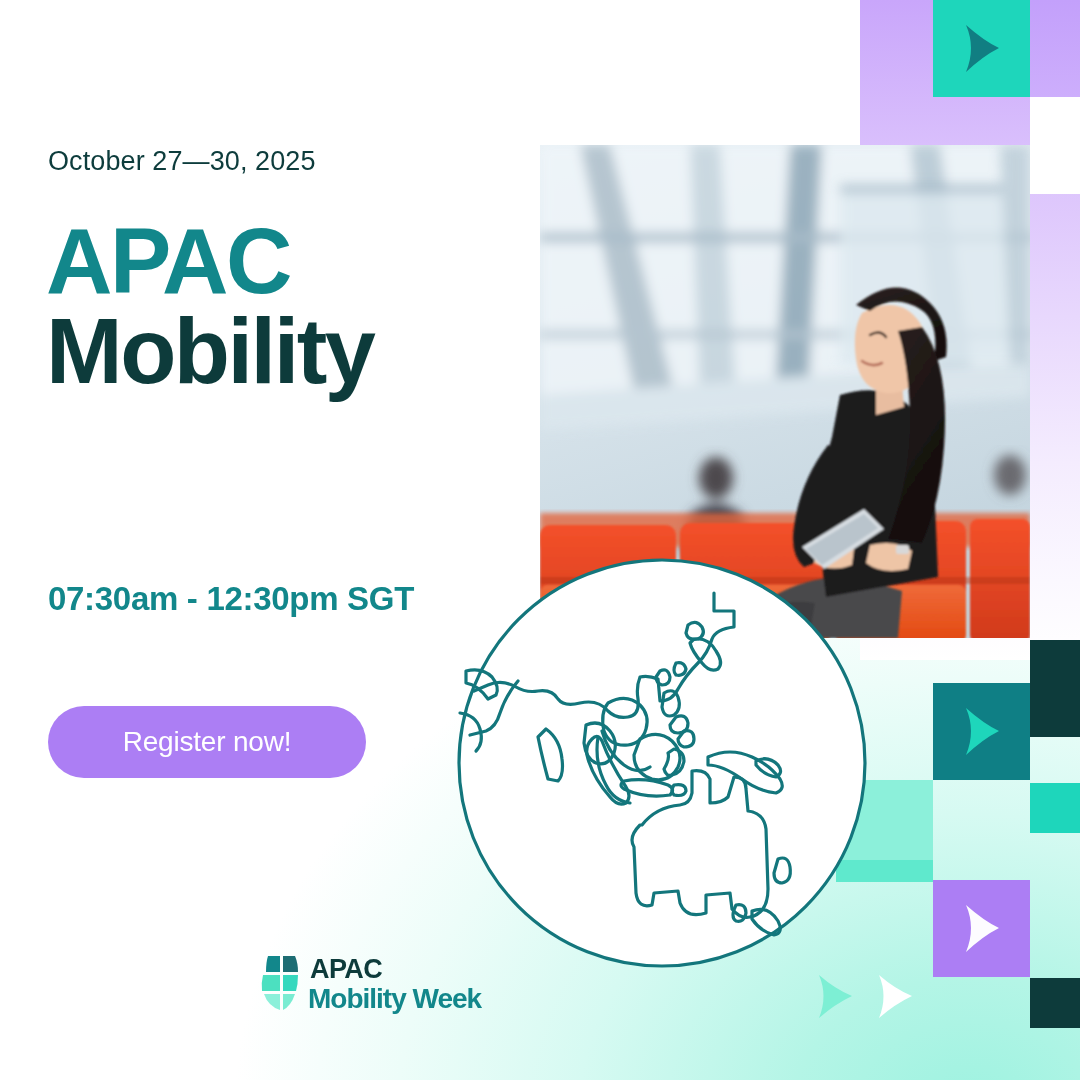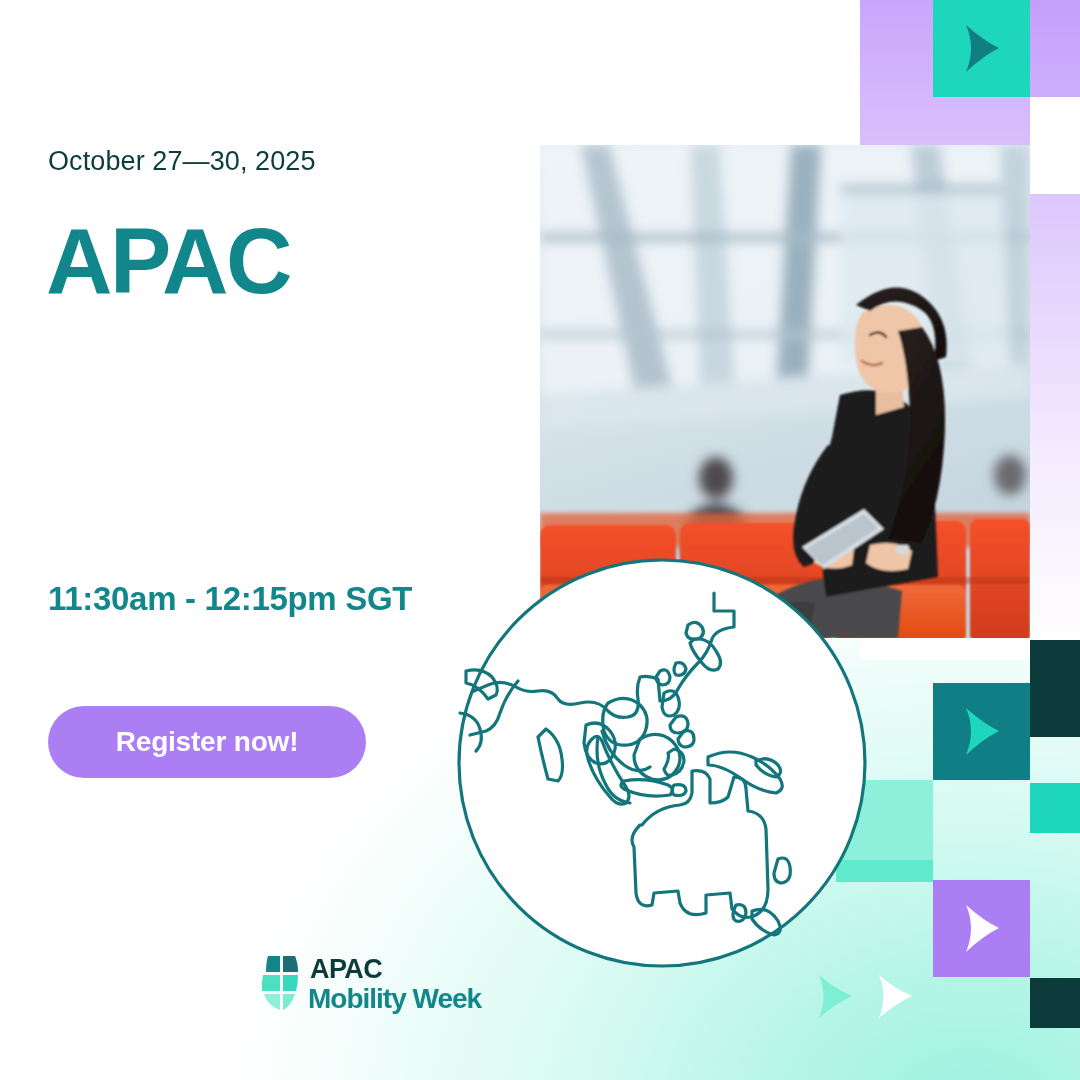--- a/index.html
+++ b/index.html
@@ -55,21 +55,21 @@
   .h1 .l1 { color:#12878b; display:block; }
   .h1 .l2 { color:#0d3b3b; display:block; }
   .h1 .l3 { color:#0d3b3b; display:block; }
   .time {
     position:absolute; left:48px; top:580px;
     font-size:33px; font-weight:700; color:#12878b; letter-spacing:-.3px;
   }
   .cta {
     position:absolute; left:48px; top:706px; width:318px; height:72px;
     background:#ac7ef4; border:none; border-radius:36px; cursor:pointer;
-    color:#ffffff; font-size:28px; font-weight:700; font-family:"Liberation Sans", sans-serif;
+    color:#ffffff; font-size:28px; font-weight:400; font-family:"Liberation Sans", sans-serif;
     letter-spacing:-.2px;
   }
 
   
   .logo-vialto { position:absolute; left:50px; top:952px; width:200px; height:62px; }
   .logo-apac  { position:absolute; left:258px; top:950px; width:232px; height:66px; }
   .logo-vialto svg, .logo-apac svg { display:block; width:100%; height:100%; }
 </style>
 </head>
 <body>
@@ -265,23 +265,24 @@
         <path d="M14 118 q16 -4 26 6 q8 10 4 18 l-8 4 q-10 -14 -22 -16Z"></path>
         <path d="M8 160 q16 2 20 16 q4 14 -4 22"></path>
       </g>
     </svg>
   </div>
 
   <div class="date">October 27—30, 2025</div>
 
   <div class="h1">
     <span class="l1">APAC</span>
-  </div>
-
-  <div class="time">11:30am - 12:15pm SGT</div>
+    <span class="l2">Mobility</span>
+  </div>
+
+  <div class="time">07:30am - 12:30pm SGT</div>
 
   <button class="cta">Register now!</button>
 
 
   <div class="logo-apac">
     <svg viewBox="0 0 232 66" aria-hidden="true">
 
       <g>
         <path d="M10 6 h12 v16 h-14 q0 -10 2 -16Z" fill="#12878b"></path>
         <path d="M25 6 h12 q3 7 3 16 h-15Z" fill="#1d6d73"></path>

